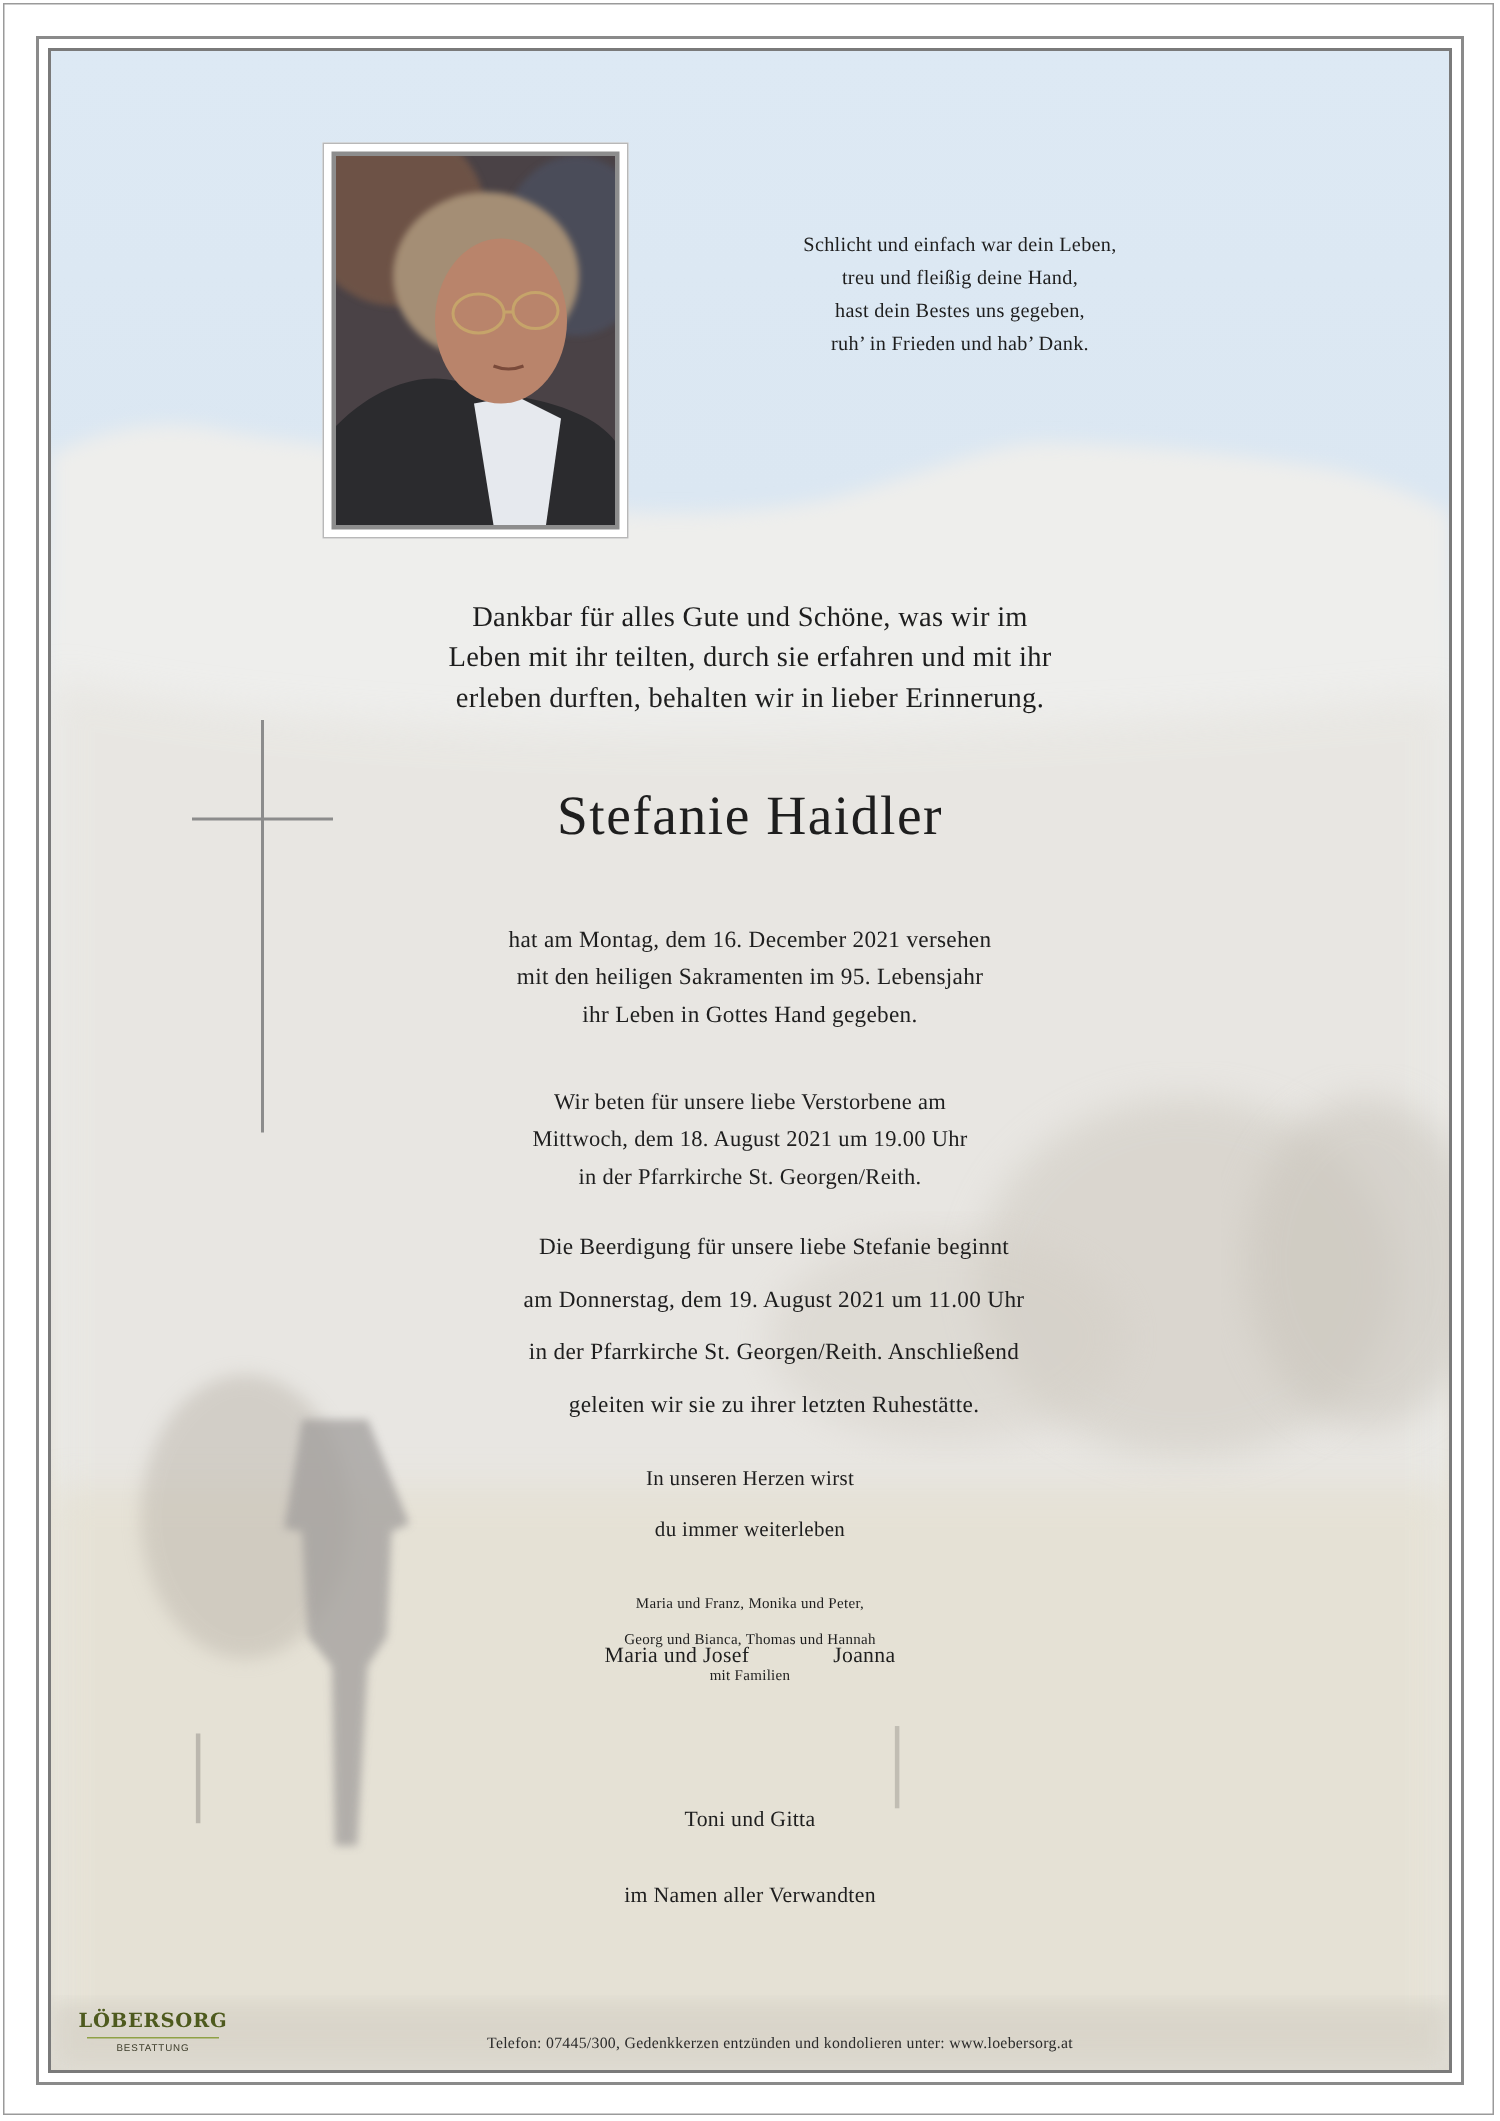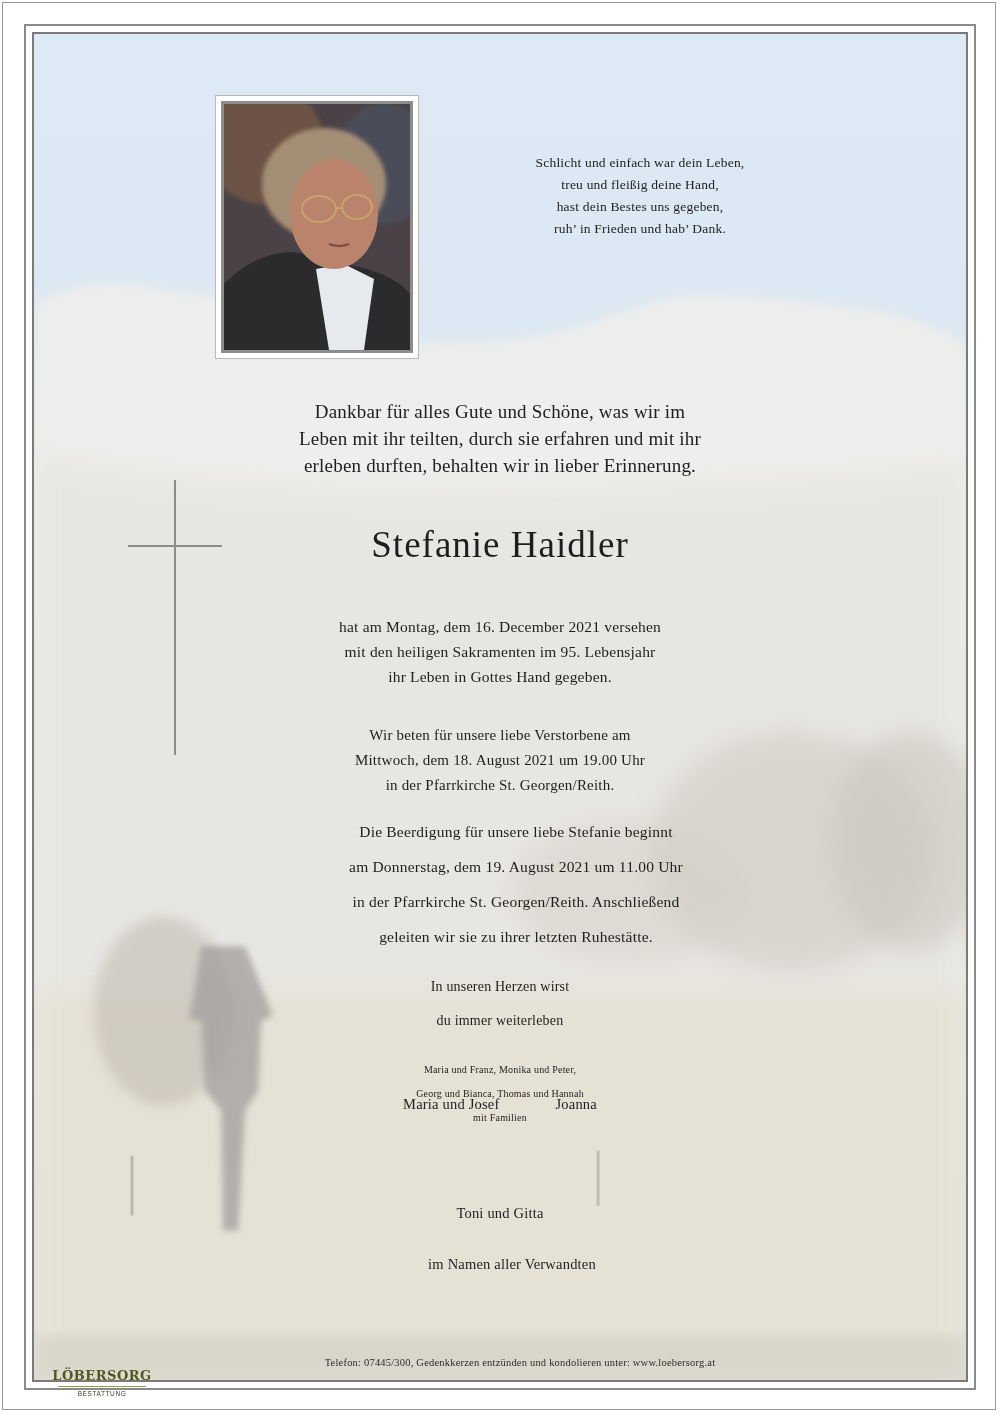--- a/index.html
+++ b/index.html
@@ -39,24 +39,24 @@
   .name { left: 250px; top: 520px; width: 500px; font-size: 37px; line-height: 50px; letter-spacing: 1px; }
   .death { left: 200px; top: 614px; width: 600px; font-size: 15.5px; line-height: 25px; }
   .prayer { left: 200px; top: 713px; width: 600px; font-size: 15px; line-height: 25px; margin-top: 10px; }
   .funeral { left: 196px; top: 814px; width: 640px; font-size: 15.5px; line-height: 35px; }
   .motto { left: 200px; top: 970px; width: 600px; font-size: 14px; line-height: 34px; }
   .mourners-1 { left: 200px; top: 1068px; width: 600px; font-size: 14.5px; line-height: 24px; }
   .mourners-1 span { display: inline-block; }
   .mourners-1 .gap { width: 56px; }
   .mourners-2 { left: 200px; top: 1058px; width: 600px; font-size: 10px; line-height: 24px; }
   .mourners-3 { left: 200px; top: 1201px; width: 600px; font-size: 14.5px; line-height: 24px; }
-  .mourners-4 { left: 212px; top: 1252px; width: 600px; font-size: 14.5px; line-height: 24px; }
+  .mourners-4 { left: 200px; top: 1252px; width: 600px; font-size: 14.5px; line-height: 24px; }
   .footer-text { left: 200px; top: 1355px; width: 640px; font-size: 10.5px; line-height: 16px; color: #2b2b2b; }
   .logo { position: absolute; left: 52px; top: 1340px; width: 100px; text-align: center; }
-  .logo-name { font-family: "DejaVu Serif", serif; font-size: 13px; color: #4e5a1e; letter-spacing: 0.5px; font-weight: bold; display: block; line-height: 16px; margin-top: 28px; }
+  .logo-name { font-family: "DejaVu Serif", serif; font-size: 13px; color: #4e5a1e; letter-spacing: 0.5px; font-weight: bold; display: block; line-height: 16px; }
   .logo-line { display: block; height: 1px; background: #8fa146; margin: 2px 6px; }
   .logo-sub { font-family: Liberation Sans, sans-serif; font-size: 6.5px; color: #3c3c2a; letter-spacing: 0.6px; display: block; line-height: 10px; }
   .cross-v { position: absolute; left: 174px; top: 480px; width: 2px; height: 275px; background: #8c8c8c; }
   .cross-h { position: absolute; left: 128px; top: 545px; width: 94px; height: 2px; background: #8c8c8c; }
 </style>
 </head>
 <body>
 
 <div class="outer-frame"></div>
 <div class="inner-frame"></div>

